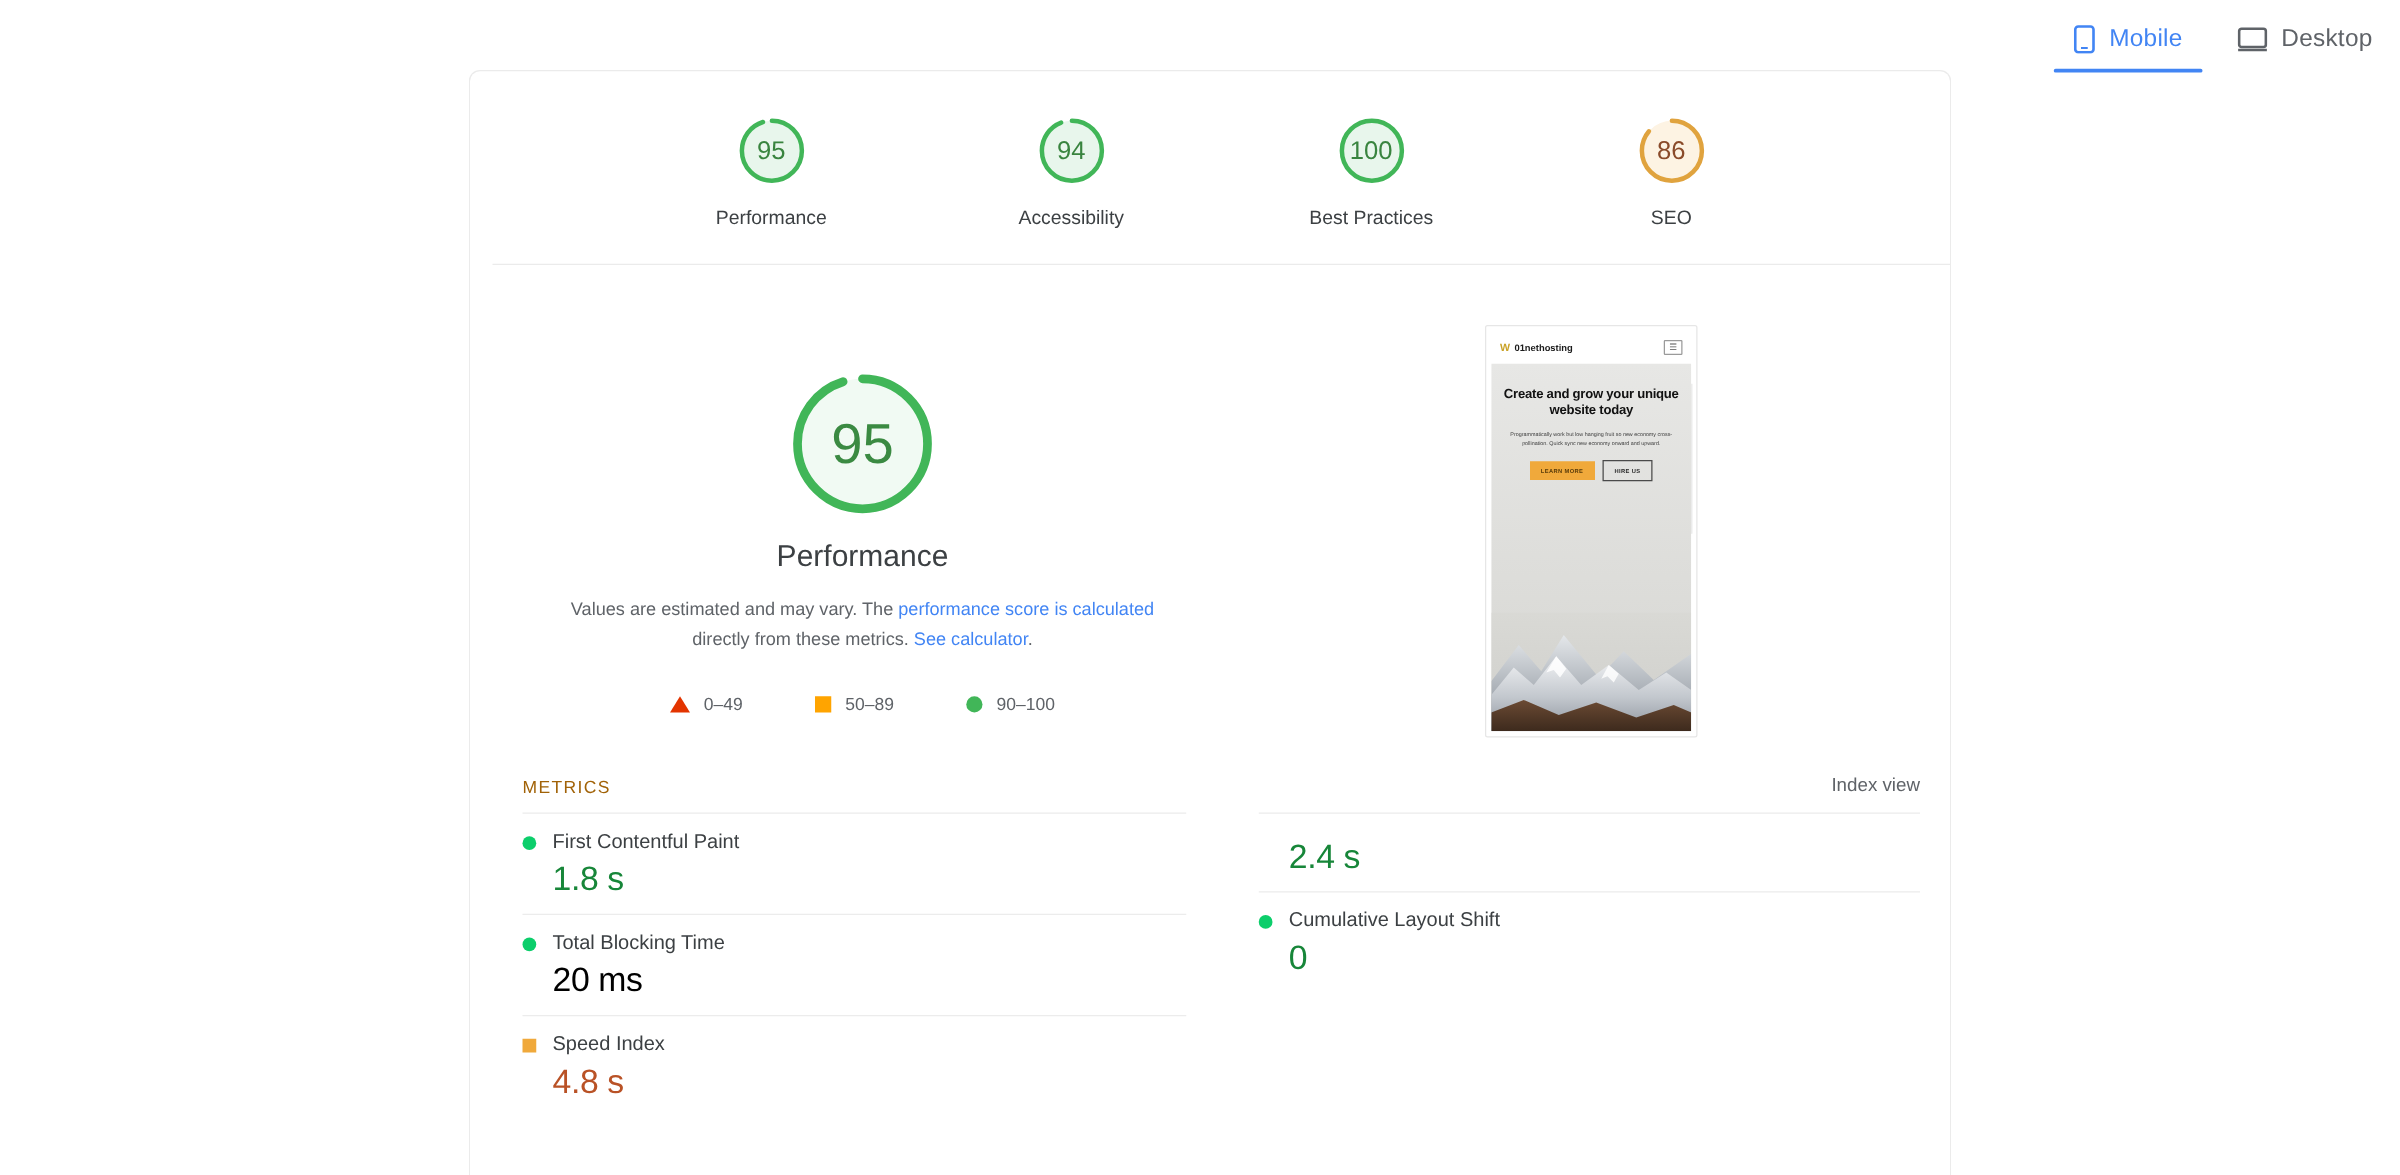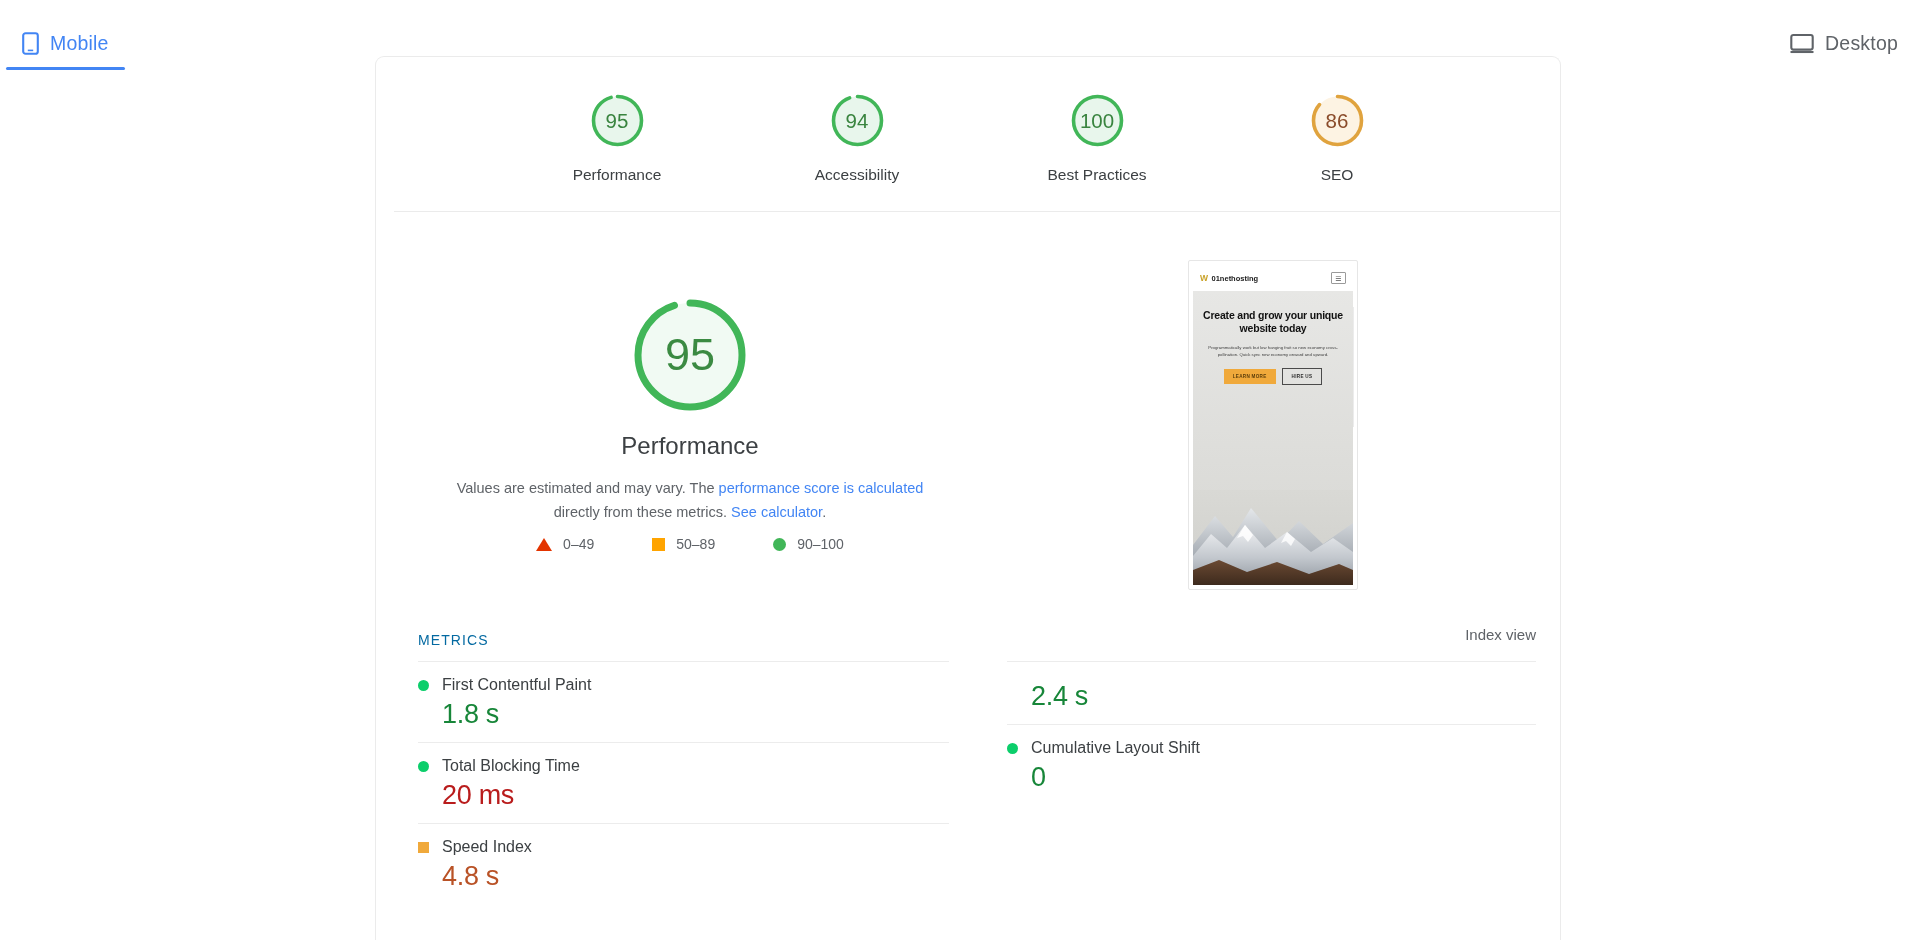--- a/index.html
+++ b/index.html
@@ -15,26 +15,26 @@
   .page {
     position: relative;
     width: 1920px;
     height: 940px;
     background: #ffffff;
   }
 
   
   .tabs-bar {
     position: absolute;
-    top: 16px;
+    top: 4px;
     left: 0;
     width: 1920px;
     height: 55px;
     display: flex;
-    justify-content: space-between;
+    justify-content: flex-end;
     align-items: flex-start;
   }
   .tab {
     display: flex;
     align-items: center;
     gap: 11px;
     height: 54px;
     padding: 0 22px;
     cursor: pointer;
     background: transparent;
@@ -148,21 +148,21 @@
     margin-top: 16px;
     width: 480px;
     text-align: center;
     font-size: 14.5px;
     line-height: 24px;
     color: #5f6368;
   }
   .hero-desc a { color: #4285f4; text-decoration: none; cursor: pointer; }
 
   .legend {
-    margin-top: 12px;
+    margin-top: 31px;
     display: flex;
     align-items: center;
     gap: 0;
   }
   .legend-item {
     display: flex;
     align-items: center;
     gap: 11px;
     margin-right: 58px;
   }
@@ -292,22 +292,21 @@
   
   .metrics-head {
     display: flex;
     justify-content: space-between;
     align-items: center;
     padding: 30px 24px 0 24px;
   }
   .metrics-title {
     font-size: 14px;
     letter-spacing: 1.1px;
-    color: #0369a1;
-    margin-top: 12px;
+    color: #a16207;
   }
   .expand-view {
     font-size: 15px;
     color: #5f6368;
     cursor: pointer;
   }
 
   .metrics-grid {
     display: flex;
     padding: 0 24px;
@@ -528,21 +527,21 @@
             <span class="metric-name">First Contentful Paint</span>
           </div>
           <div class="metric-value" style="color:#178639">1.8 s</div>
         </div>
 
         <div class="metric-row">
           <div class="metric-label-line">
             <span class="m-dot" style="background:#0cce6b"></span>
             <span class="metric-name">Total Blocking Time</span>
           </div>
-          <div class="metric-value" style="color:#b91c1c">20 ms</div>
+          <div class="metric-value" style="color:#000000">20 ms</div>
         </div>
 
         <div class="metric-row">
           <div class="metric-label-line">
             <span class="m-sq" style="background:#f0a93b"></span>
             <span class="metric-name">Speed Index</span>
           </div>
           <div class="metric-value" style="color:#b95226">4.8 s</div>
         </div>
 

